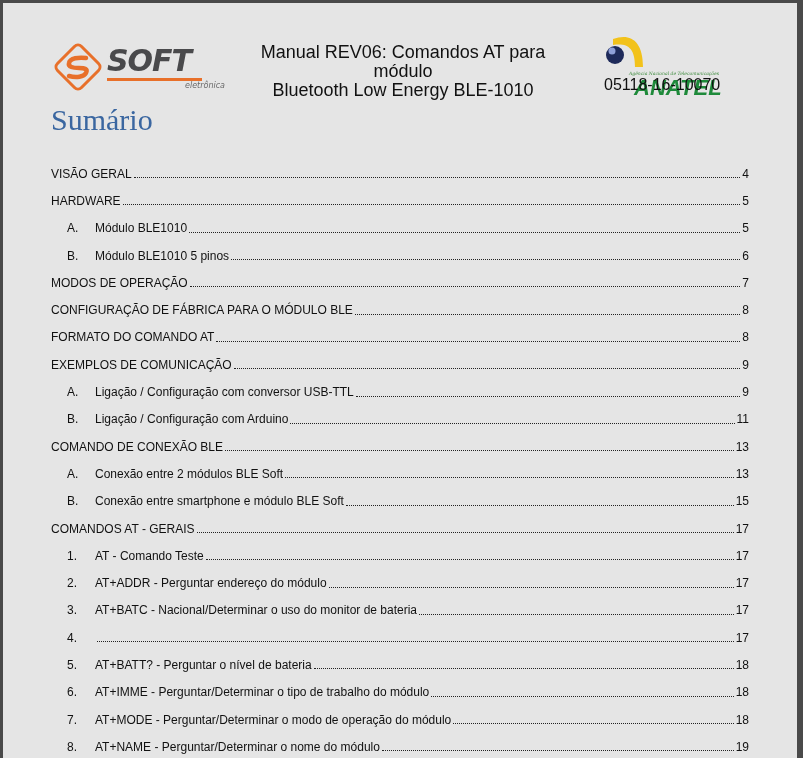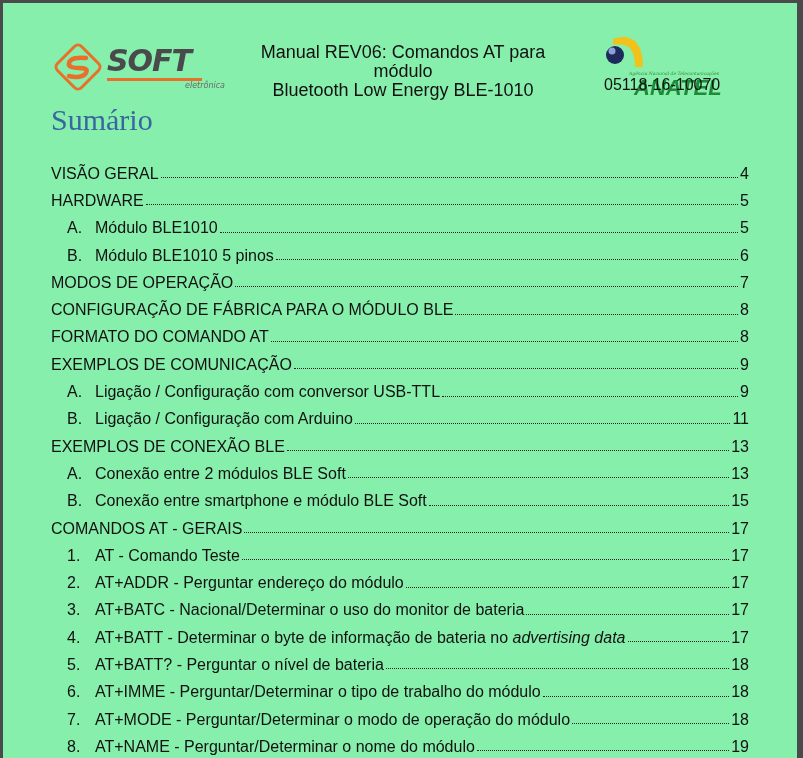--- a/index.html
+++ b/index.html
@@ -5,21 +5,21 @@
   html, body { margin: 0; padding: 0; }
   body {
     width: 803px; height: 758px; overflow: hidden;
     background: #4a4a4a;
     font-family: "Liberation Sans", "DejaVu Sans", sans-serif;
     position: relative;
   }
   .page {
     position: absolute; left: 3px; top: 3px;
     width: 794px; height: 755px;
-    background: #86efac;
+    background: #e5e5e5;
     overflow: hidden;
   }
   
   .logo-soft { position: absolute; left: 48px; top: 38px; width: 155px; height: 52px; }
   .logo-soft svg { display: block; }
   .soft-word {
     position: absolute; left: 56px; top: 2px;
     font-family: "DejaVu Sans", sans-serif; font-weight: bold; font-style: italic;
     font-size: 30px; color: #4a4a4c; letter-spacing: -1px;
   }
@@ -56,21 +56,21 @@
     position: absolute; left: 48px; top: 100px;
     font-family: "Liberation Serif", "DejaVu Serif", serif;
     font-size: 30px; color: #3a66a0;
   }
   
   .toc { position: absolute; left: 48px; top: 157px; width: 698px; }
   .toc-row {
     position: relative; height: 27.3px;
     display: flex; align-items: center;
     font-family: "Liberation Sans", sans-serif;
-    font-size: 16px; color: #111;
+    font-size: 12px; color: #111;
   }
   .toc-row.level-2 { padding-left: 16px; }
   .toc-num { width: 28px; flex: none; }
   .toc-title { white-space: nowrap; flex: none; }
   .toc-title i { font-style: italic; }
   .toc-leader {
     flex: 1 1 auto; margin: 0 2px; align-self: center;
     border-bottom: 1.5px dotted #222; height: 0; position: relative; top: 4px;
   }
   .toc-page { flex: none; text-align: right; min-width: 6px; }
@@ -157,21 +157,21 @@
         <span class="toc-leader"></span>
         <span class="toc-page">9</span>
       </div>
       <div class="toc-row level-2">
         <span class="toc-num">B.</span>
         <span class="toc-title"><span>Ligação / Configuração com Arduino</span></span>
         <span class="toc-leader"></span>
         <span class="toc-page">11</span>
       </div>
       <div class="toc-row">
-        <span class="toc-title"><span>EXEMPLOS DE CONEXÃO BLE</span></span>
+        <span class="toc-title"><span>COMANDO DE CONEXÃO BLE</span></span>
         <span class="toc-leader"></span>
         <span class="toc-page">13</span>
       </div>
       <div class="toc-row level-2">
         <span class="toc-num">A.</span>
         <span class="toc-title"><span>Conexão entre 2 módulos BLE Soft</span></span>
         <span class="toc-leader"></span>
         <span class="toc-page">13</span>
       </div>
       <div class="toc-row level-2">
@@ -198,21 +198,20 @@
         <span class="toc-page">17</span>
       </div>
       <div class="toc-row level-2">
         <span class="toc-num">3.</span>
         <span class="toc-title"><span>AT+BATC - Nacional/Determinar o uso do monitor de bateria</span></span>
         <span class="toc-leader"></span>
         <span class="toc-page">17</span>
       </div>
       <div class="toc-row level-2">
         <span class="toc-num">4.</span>
-        <span class="toc-title"><span>AT+BATT - Determinar o byte de informação de bateria no </span><i>advertising data</i></span>
         <span class="toc-leader"></span>
         <span class="toc-page">17</span>
       </div>
       <div class="toc-row level-2">
         <span class="toc-num">5.</span>
         <span class="toc-title"><span>AT+BATT? - Perguntar o nível de bateria</span></span>
         <span class="toc-leader"></span>
         <span class="toc-page">18</span>
       </div>
       <div class="toc-row level-2">

